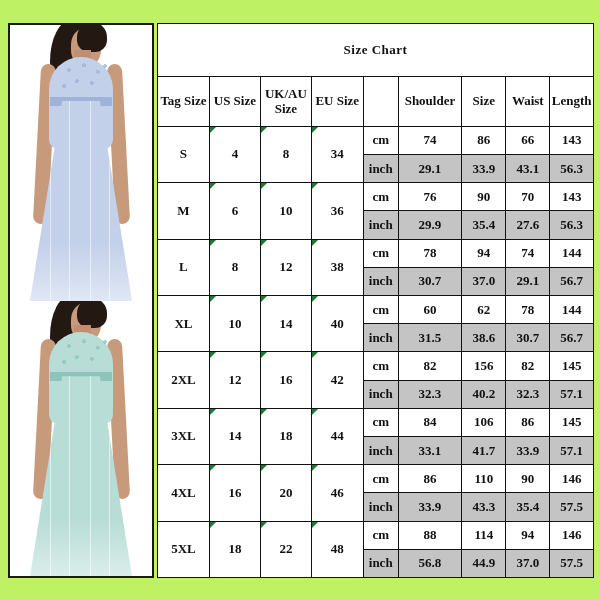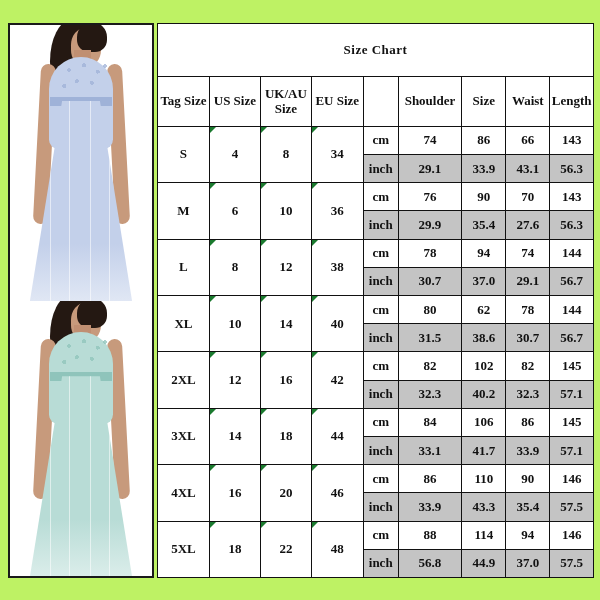--- a/index.html
+++ b/index.html
@@ -310,40 +310,40 @@
             <td class="num-cell data-td">37.0</td>
             <td class="num-cell data-td">29.1</td>
             <td class="num-cell data-td">56.7</td>
           </tr>
           <tr class="cm-row">
             <td class="size-cell data-td" rowspan="2">XL</td>
             <td class="size-cell data-td" rowspan="2">10<span class="green-flag"></span></td>
             <td class="size-cell data-td" rowspan="2">14<span class="green-flag"></span></td>
             <td class="size-cell data-td" rowspan="2">40<span class="green-flag"></span></td>
             <td class="unit-col data-td">cm</td>
-            <td class="num-cell data-td">80</td>
+            <td class="num-cell data-td">60</td>
             <td class="num-cell data-td">62</td>
             <td class="num-cell data-td">78</td>
             <td class="num-cell data-td">144</td>
           </tr>
           <tr class="inch-row">
             <td class="unit-col data-td">inch</td>
             <td class="num-cell data-td">31.5</td>
             <td class="num-cell data-td">38.6</td>
             <td class="num-cell data-td">30.7</td>
             <td class="num-cell data-td">56.7</td>
           </tr>
           <tr class="cm-row">
             <td class="size-cell data-td" rowspan="2">2XL</td>
             <td class="size-cell data-td" rowspan="2">12<span class="green-flag"></span></td>
             <td class="size-cell data-td" rowspan="2">16<span class="green-flag"></span></td>
             <td class="size-cell data-td" rowspan="2">42<span class="green-flag"></span></td>
             <td class="unit-col data-td">cm</td>
             <td class="num-cell data-td">82</td>
-            <td class="num-cell data-td">102</td>
+            <td class="num-cell data-td">156</td>
             <td class="num-cell data-td">82</td>
             <td class="num-cell data-td">145</td>
           </tr>
           <tr class="inch-row">
             <td class="unit-col data-td">inch</td>
             <td class="num-cell data-td">32.3</td>
             <td class="num-cell data-td">40.2</td>
             <td class="num-cell data-td">32.3</td>
             <td class="num-cell data-td">57.1</td>
           </tr>

